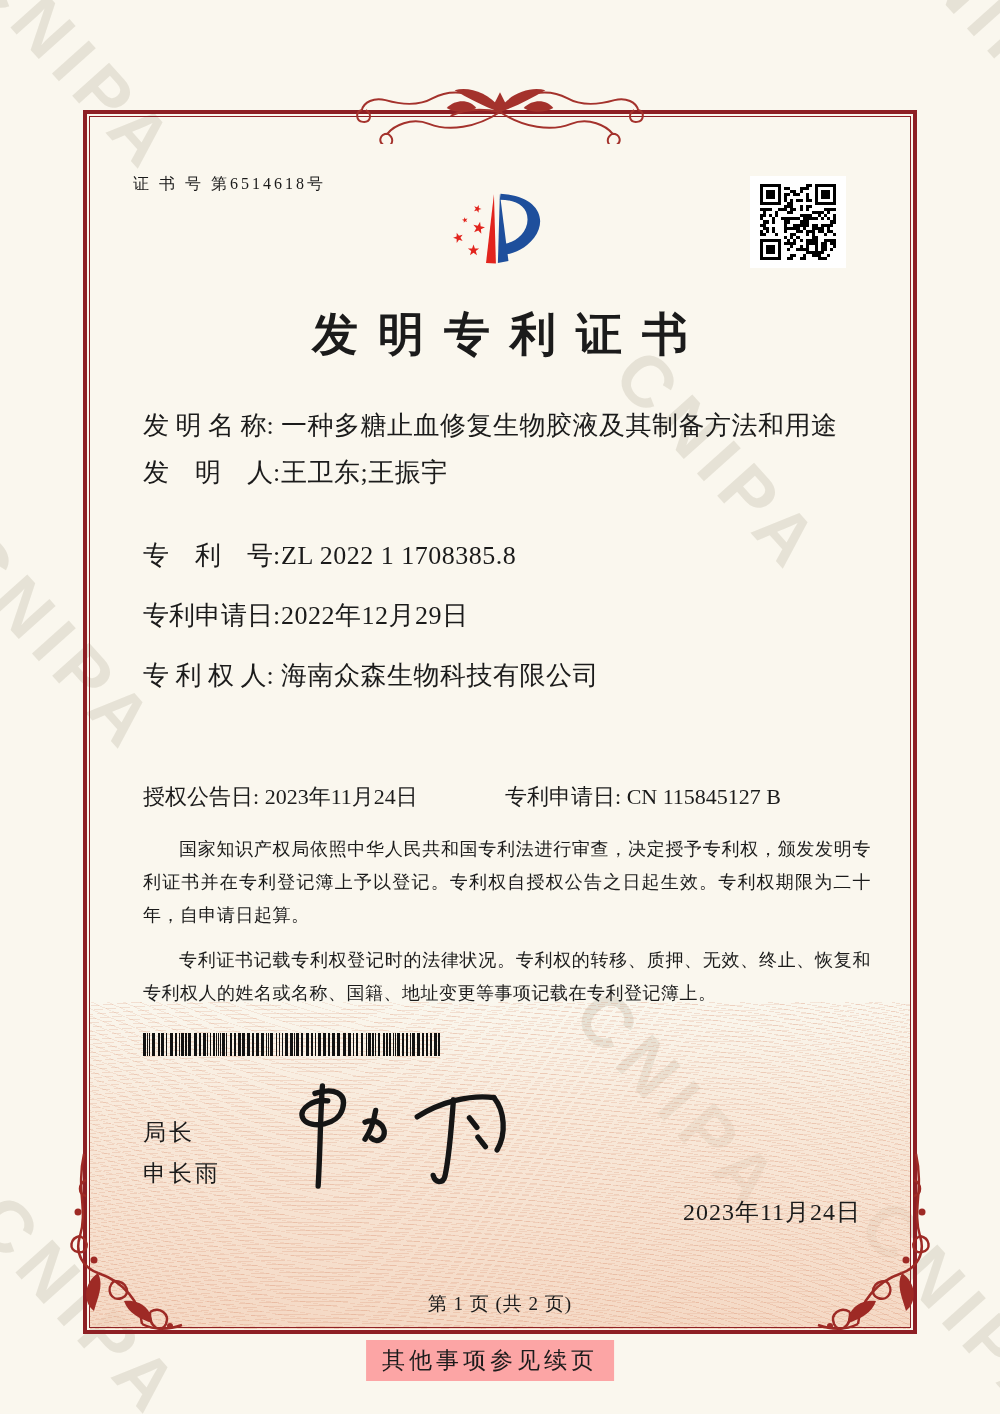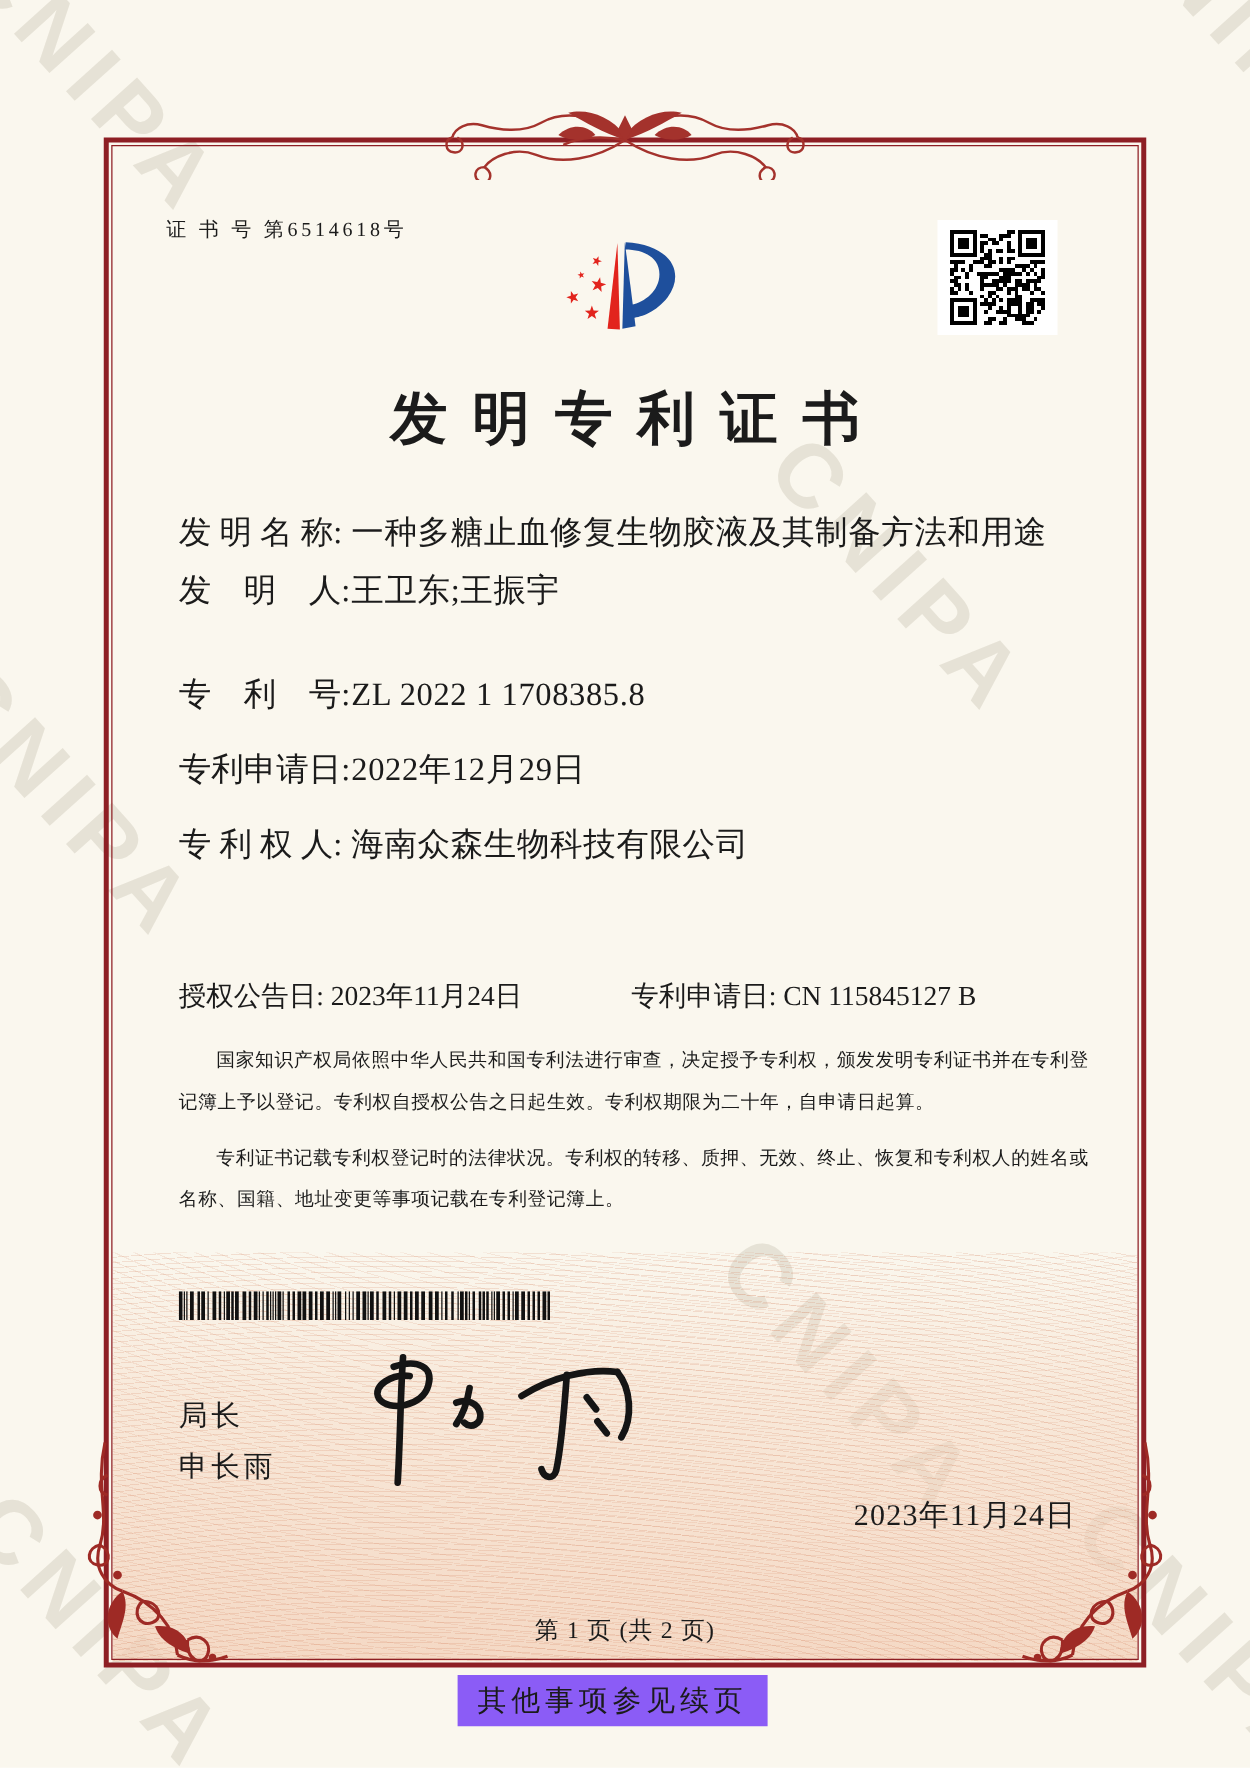--- a/index.html
+++ b/index.html
@@ -37,31 +37,31 @@
     position:absolute; left:0; width:100%; top:304px; text-align:center;
     font-size:46px; font-weight:bold; letter-spacing:20px; text-indent:20px;
   }
   .frow{position:absolute; left:143px; width:727px; display:flex; font-size:26px; line-height:32px;}
   .frow .lbl{flex:0 0 138px; white-space:pre;}
   .frow .val{flex:1; letter-spacing:.5px;}
   .r1{top:410px}.r2{top:457px}.r3{top:540px}.r4{top:600px}.r5{top:660px}.r6{top:719px}
   .grant{position:absolute; left:143px; top:781px; width:727px; display:flex; font-size:22px; line-height:32px;}
   .grant .pair{display:flex; white-space:pre;}
   .grant .p1{flex:0 0 362px;}
-  .paras{position:absolute; left:143px; top:833px; width:728px; font-size:15px; line-height:33px; text-align:justify; letter-spacing:.5px;}
+  .paras{position:absolute; left:143px; top:833px; width:728px; font-size:18px; line-height:33px; text-align:justify; letter-spacing:.5px;}
   .paras p{margin:0 0 12px 0; text-indent:2em;}
   .barcode{position:absolute; left:143px; top:1033px;}
   .signer-title{position:absolute; left:143px; top:1117px; font-family:"Liberation Sans","DejaVu Sans",sans-serif; font-size:23px; letter-spacing:3px;}
   .signer-name{position:absolute; left:143px; top:1158px; font-family:"Liberation Sans","DejaVu Sans",sans-serif; font-size:23px; letter-spacing:3px;}
   .signature{position:absolute; left:283px; top:1082px;}
   .issue-date{position:absolute; left:683px; top:1196px; font-size:24px; letter-spacing:1px;}
   .page-info{position:absolute; left:0; width:100%; top:1291px; text-align:center; font-size:19px; letter-spacing:1px;}
   .footer-note{
     position:absolute; left:50%; top:1340px; transform:translateX(-54%);
-    background:#8b5cf6; padding:5px 16px; font-size:23px; letter-spacing:4px;
+    background:#fca5a5; padding:5px 16px; font-size:23px; letter-spacing:4px;
   }
   .orn{position:absolute; pointer-events:none;}
 </style>
 </head>
 <body>
 
 <div class="page">
 
   <div class="wm" style="left:-60px;top:20px">CNIPA</div>
   <div class="wm" style="left:855px;top:-25px">CNIPA</div>

